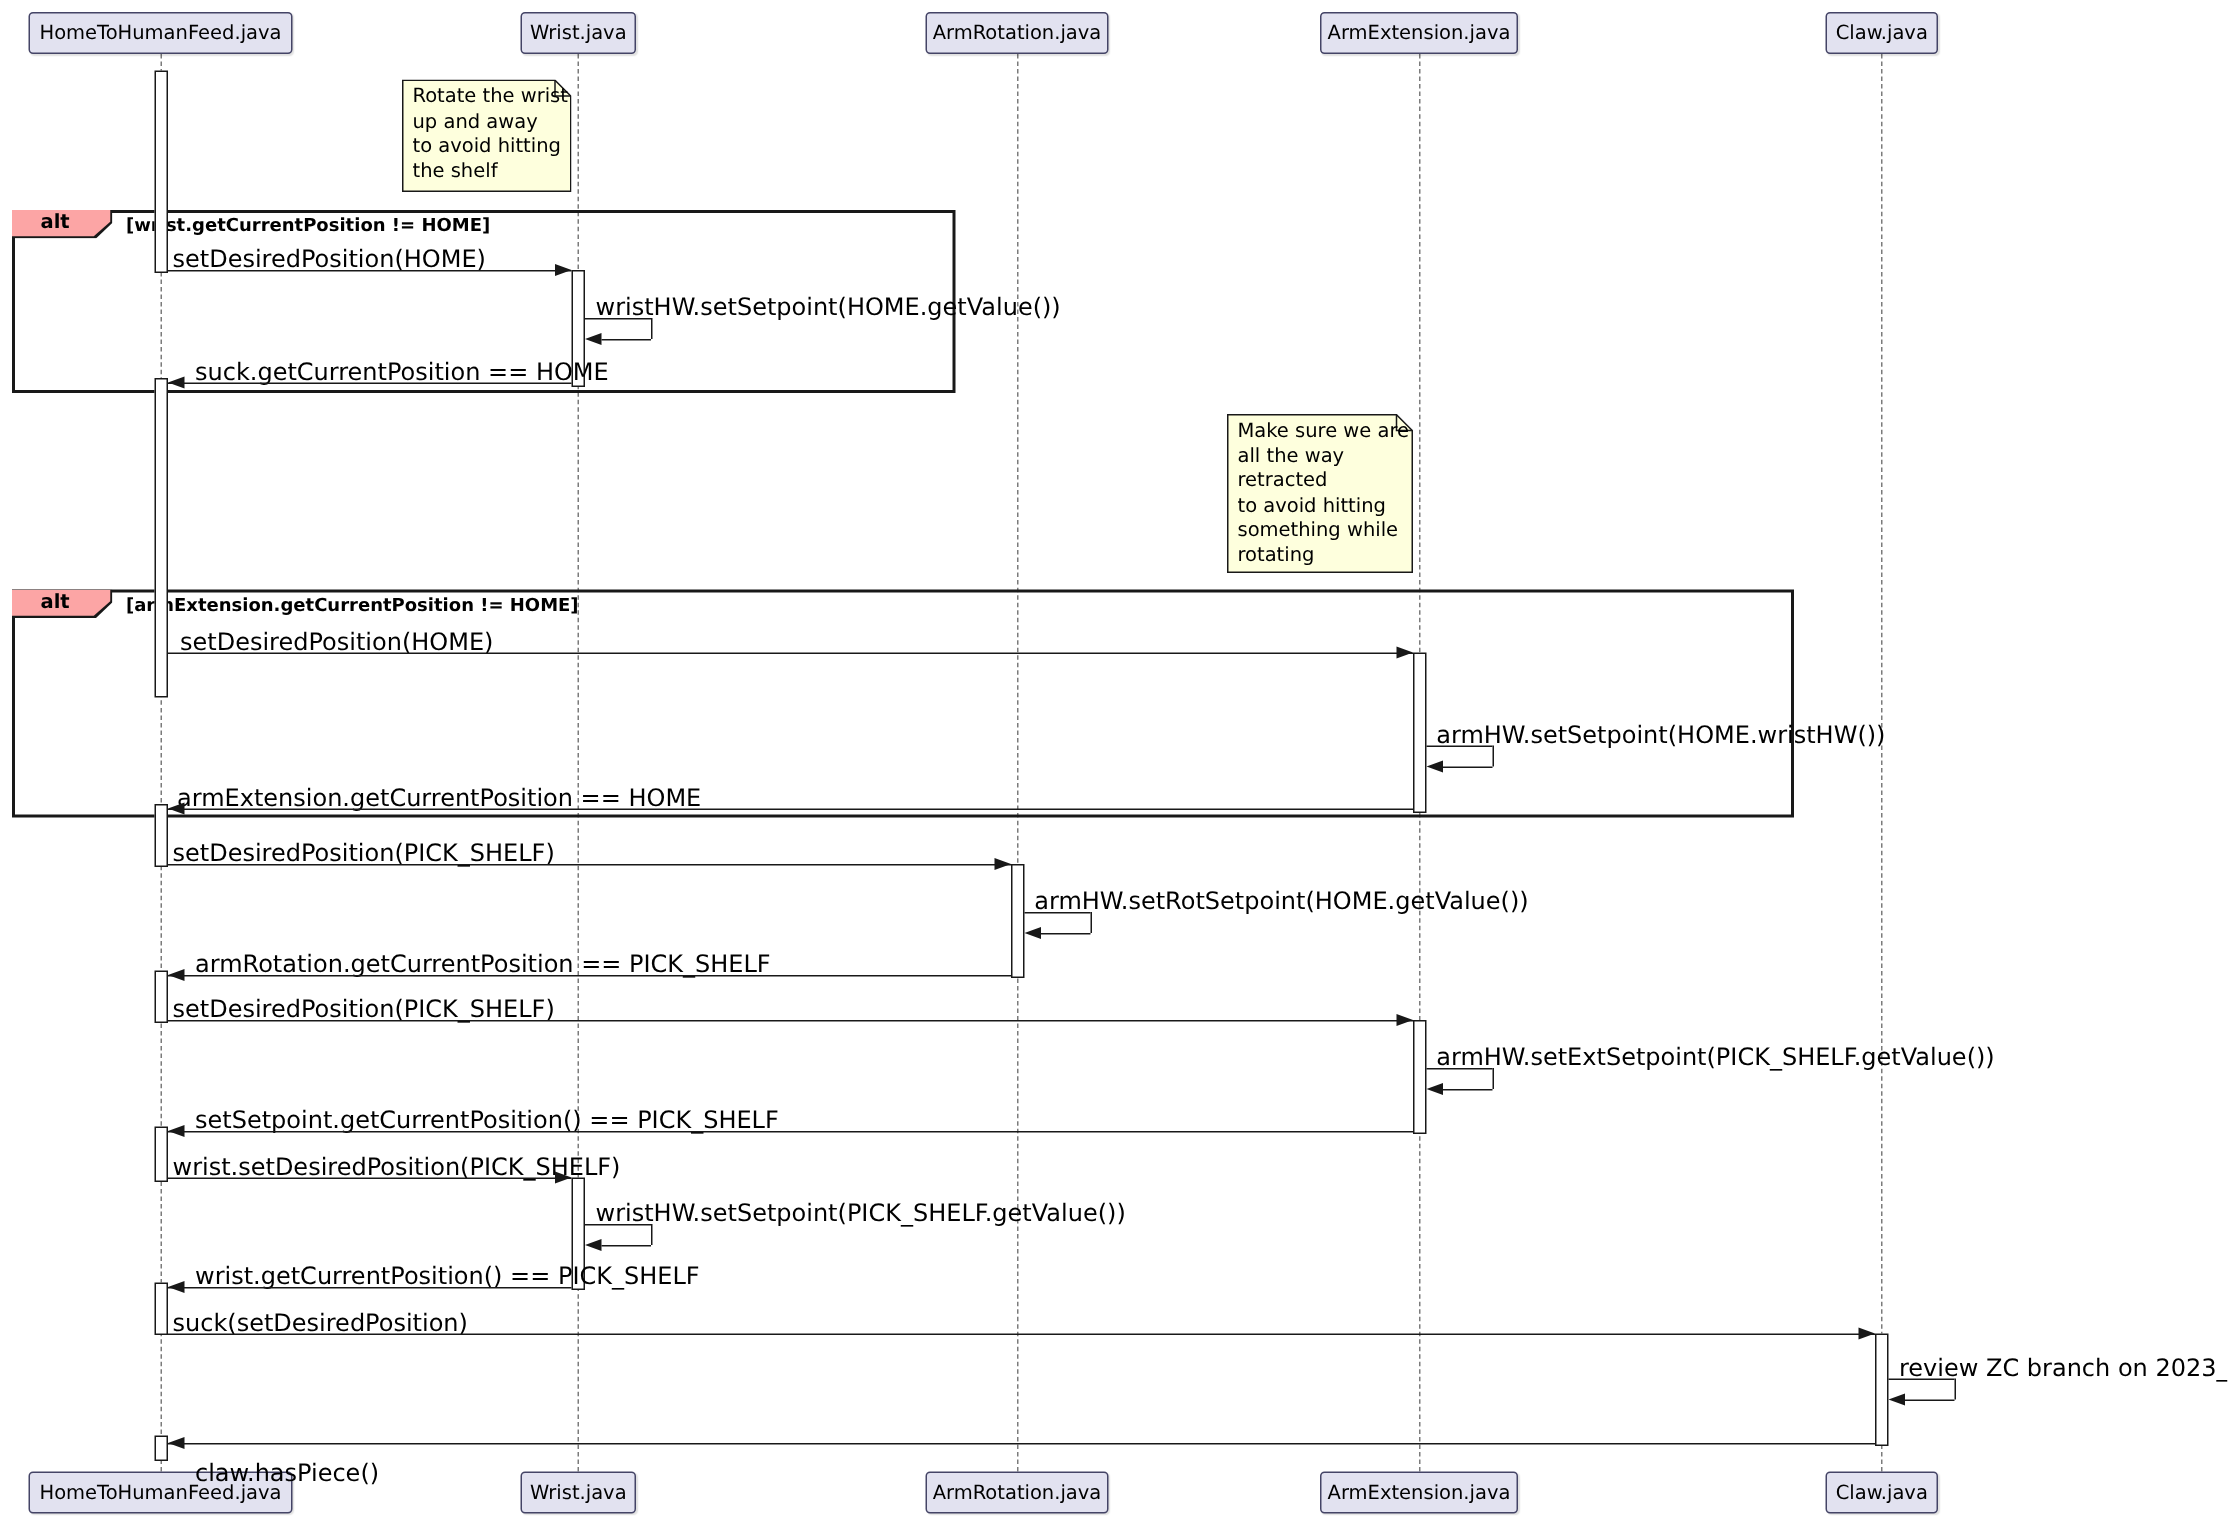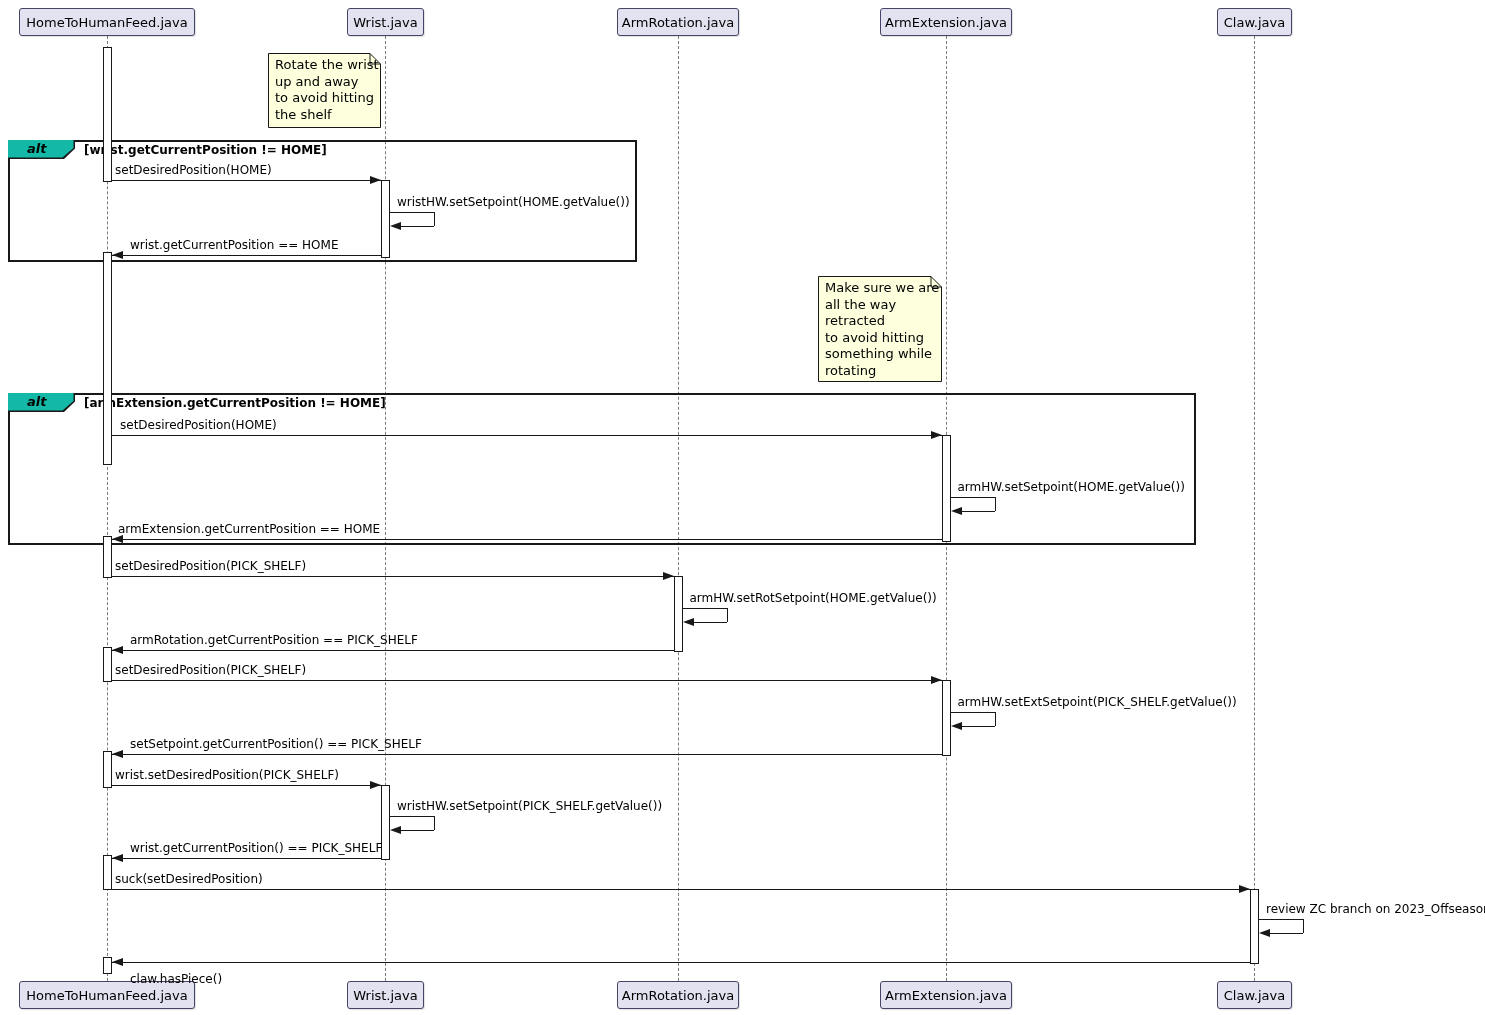--- a/index.html
+++ b/index.html
@@ -6,24 +6,24 @@
   html,body { background:#ffffff; }
   body { font-family:"DejaVu Sans","Liberation Sans",sans-serif; color:#000; }
   #stage { position:relative; width:1485px; height:1015px; background:#fff; overflow:hidden; }
   .abs { position:absolute; }
   .pbox { background:#E2E2F0; border:1.5px solid #444466; border-radius:3px;
           display:flex; align-items:center; justify-content:center;
           font-size:13px; color:#000; white-space:nowrap; box-shadow:1px 1px 1px rgba(0,0,0,.12); }
   .act  { background:#ffffff; border:1px solid #181818; }
   .frag { border:2px solid #181818; }
   .pent    { background:#181818; clip-path:polygon(0 0,100% 0,100% 45%,calc(100% - 11px) 100%,0 100%); }
-  .pent-in { background:#14b8a6; clip-path:polygon(0 0,100% 0,100% 45%,calc(100% - 11px) 100%,0 100%);
-             font-weight:bold; font-size:13px; display:flex; align-items:center; padding-left:19px;font-style:italic; }
+  .pent-in { background:#fca5a5; clip-path:polygon(0 0,100% 0,100% 45%,calc(100% - 11px) 100%,0 100%);
+             font-weight:bold; font-size:13px; display:flex; align-items:center; padding-left:19px; }
   .guard  { font-weight:bold; font-size:12px; white-space:nowrap; }
-  .mlabel { font-size:12px; white-space:nowrap;text-align:right; }
+  .mlabel { font-size:16px; white-space:nowrap;text-align:right; }
   .hline { border-top:1px solid #181818; }
   .vline { border-left:1px solid #181818; }
   .lifeline { border-left:1px dashed #7b7b7b; }
   .arrR { width:0; height:0; border-top:4.5px solid transparent; border-bottom:4.5px solid transparent; border-left:11px solid #181818; }
   .arrL { width:0; height:0; border-top:4.5px solid transparent; border-bottom:4.5px solid transparent; border-right:11px solid #181818; }
   .note-text { position:absolute; left:7px; top:4px; font-size:13px; line-height:16.5px; white-space:nowrap; }
   .note-svg { position:absolute; left:0; top:0; }
 </style>
 </head>
 <body>
@@ -80,27 +80,27 @@
     <div class="abs act" style="left: 941.5px; top: 680px; width: 9px; height: 76px;"></div>
     <div class="abs act" style="left: 1250px; top: 889px; width: 9px; height: 75px;"></div>
     <div class="abs mlabel" style="left: 115px; top: 163px;">setDesiredPosition(HOME)</div>
     <div class="abs hline" style="left: 111.5px; top: 180px; width: 269.5px; height: 0px;"></div>
     <div class="abs arrR" style="left: 370px; top: 176px;"></div>
     <div class="abs mlabel" style="left: 397px; top: 195px;">wristHW.setSetpoint(HOME.getValue())</div>
     <div class="abs hline" style="left: 390px; top: 212px; width: 44px; height: 0px;"></div>
     <div class="abs vline" style="left: 434px; top: 212px; width: 0px; height: 14px;"></div>
     <div class="abs hline" style="left: 401px; top: 226px; width: 33px; height: 0px;"></div>
     <div class="abs arrL" style="left: 390px; top: 222px;"></div>
-    <div class="abs mlabel" style="left: 130px; top: 238px;">wrist.getCurrentPosition == HOME</div>
+    <div class="abs mlabel" style="left: 130px; top: 238px;">suck.getCurrentPosition == HOME</div>
     <div class="abs hline" style="left: 111.5px; top: 255px; width: 269.5px; height: 0px;"></div>
     <div class="abs arrL" style="left: 111.5px; top: 251px;"></div>
     <div class="abs mlabel" style="left: 120px; top: 418px;">setDesiredPosition(HOME)</div>
     <div class="abs hline" style="left: 111.5px; top: 435px; width: 830px; height: 0px;"></div>
     <div class="abs arrR" style="left: 930.5px; top: 431px;"></div>
-    <div class="abs mlabel" style="left: 957.5px; top: 480px;">armHW.setSetpoint(HOME.getValue())</div>
+    <div class="abs mlabel" style="left: 957.5px; top: 480px;">armHW.setSetpoint(HOME.wristHW())</div>
     <div class="abs hline" style="left: 950.5px; top: 497px; width: 44px; height: 0px;"></div>
     <div class="abs vline" style="left: 994.5px; top: 497px; width: 0px; height: 14px;"></div>
     <div class="abs hline" style="left: 961.5px; top: 511px; width: 33px; height: 0px;"></div>
     <div class="abs arrL" style="left: 950.5px; top: 507px;"></div>
     <div class="abs mlabel" style="left: 118px; top: 522px;">armExtension.getCurrentPosition == HOME</div>
     <div class="abs hline" style="left: 111.5px; top: 539px; width: 830px; height: 0px;"></div>
     <div class="abs arrL" style="left: 111.5px; top: 535px;"></div>
     <div class="abs mlabel" style="left: 115px; top: 559px;">setDesiredPosition(PICK_SHELF)</div>
     <div class="abs hline" style="left: 111.5px; top: 576px; width: 562px; height: 0px;"></div>
     <div class="abs arrR" style="left: 662.5px; top: 572px;"></div>

